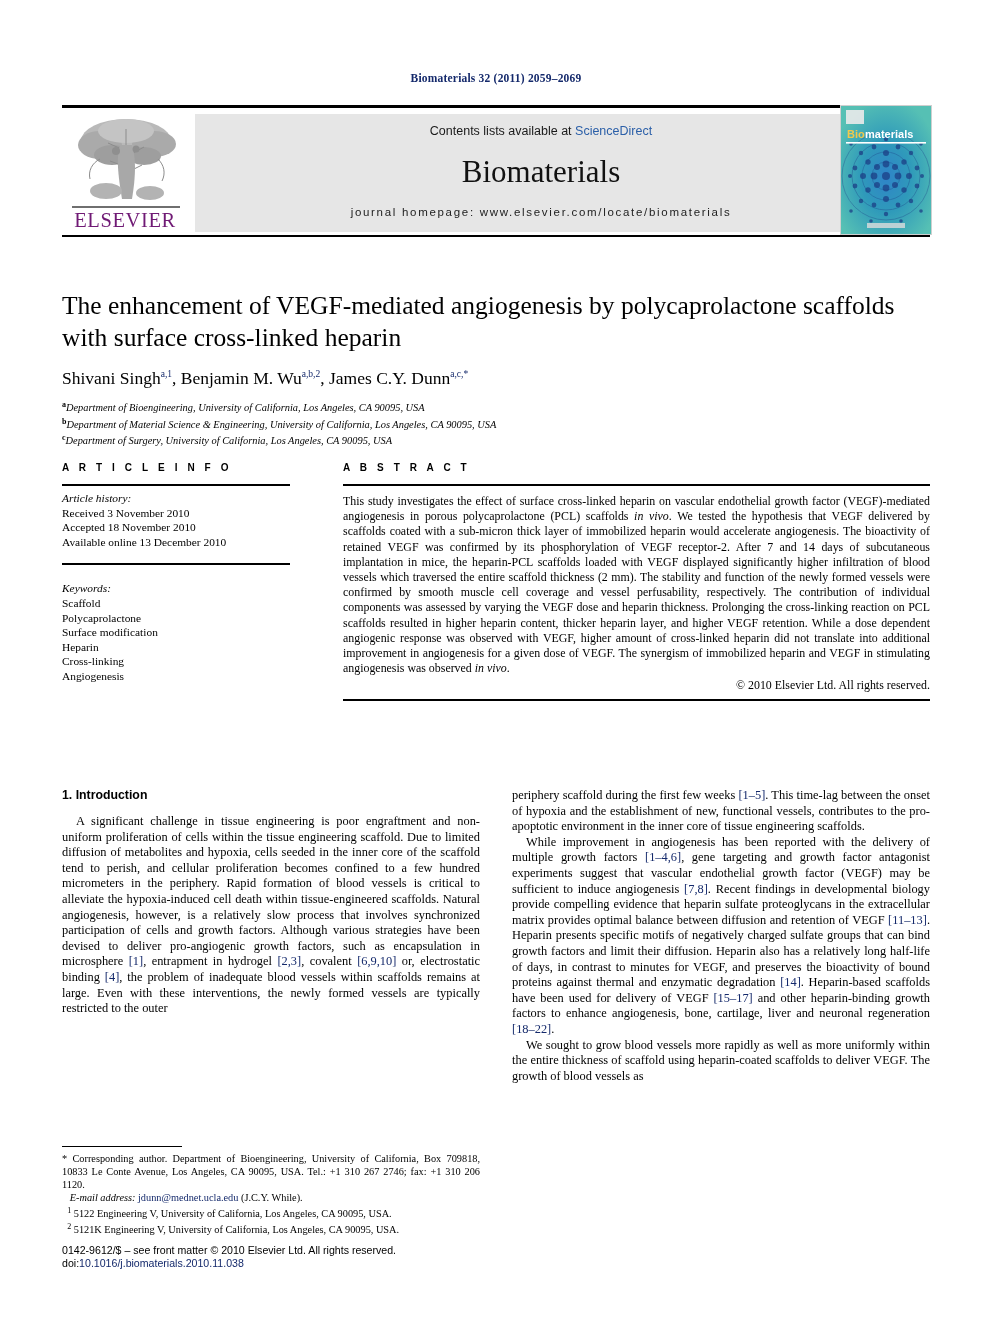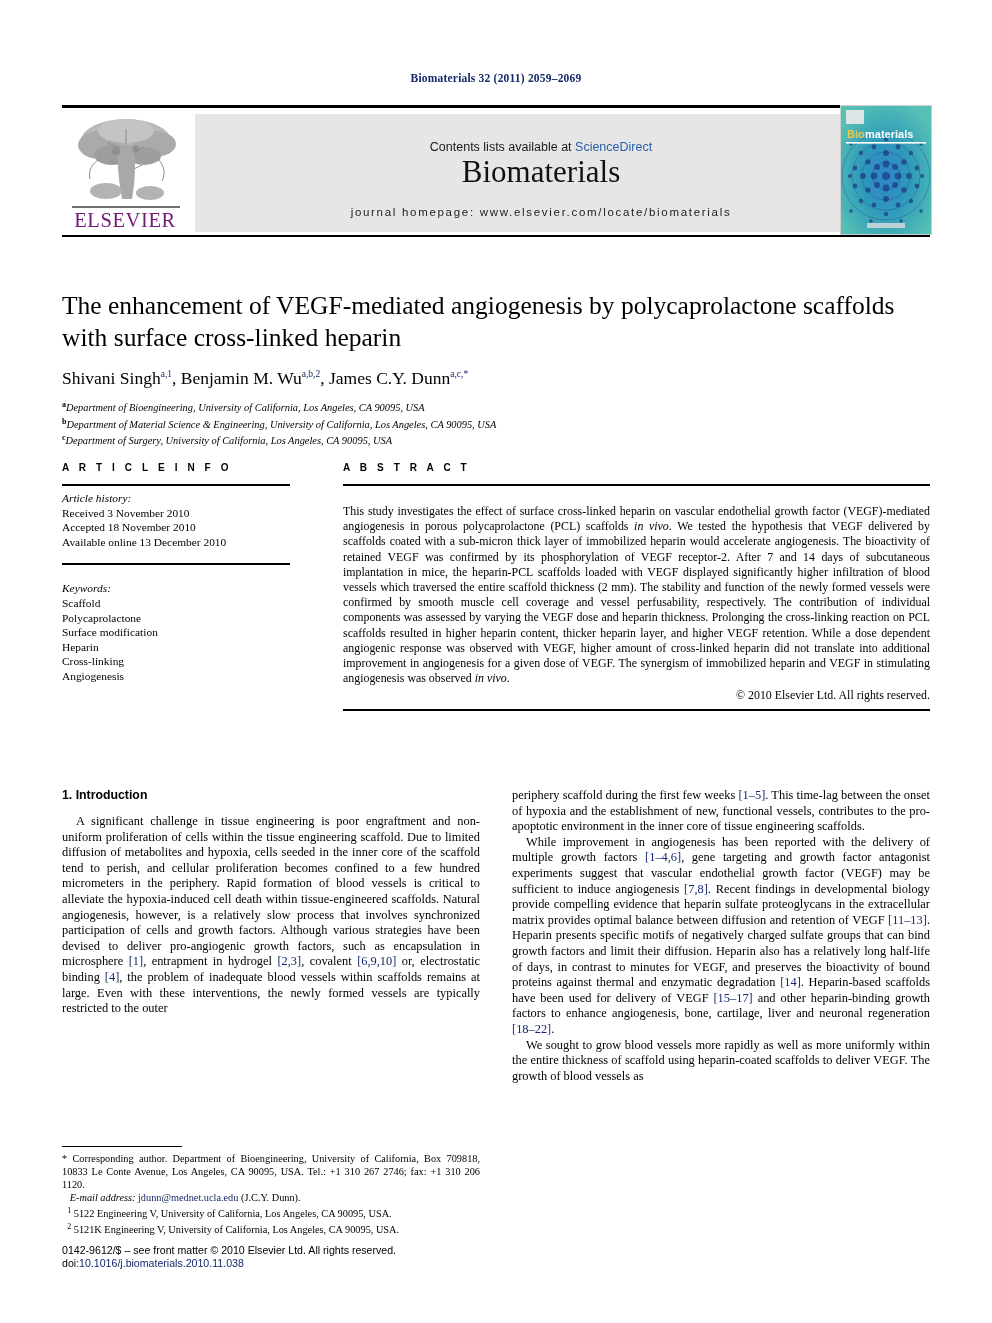--- a/index.html
+++ b/index.html
@@ -81,21 +81,21 @@
 
   .sd-band {
     position: absolute;
     left: 133px; top: 9px;
     width: 692px;
     height: 118px;
     background: #e6e6e6;
   }
   .sd-contents {
     position: absolute;
-    left: 0; top: 26px;
+    left: 0; top: 10px;
     width: 692px;
     text-align: center;
     font-family: "Liberation Sans", sans-serif;
     font-size: 12.5px;
     color: #1a1a1a;
   }
   .sd-contents .sd-link {
     color: #2b5fa8;
   }
   .sd-journal {
@@ -227,21 +227,21 @@
     font-size: 11.4px;
     line-height: 14.6px;
     padding-top: 16px;
   }
   .info-keywords .lab { font-style: italic; }
   .abstract-body {
     font-family: "Liberation Serif", serif;
     font-size: 11.9px;
     line-height: 15.2px;
     text-align: justify;
-    padding-top: 18px;
+    padding-top: 8px;
   }
   .abstract-body i { font-style: italic; }
   .copyright {
     text-align: right;
     font-family: "Liberation Serif", serif;
     font-size: 11.9px;
     padding-top: 2px;
   }
   .abs-rule-bottom {
     height: 2px;
@@ -484,21 +484,21 @@
     <div class="col col-right">
       <p class="bodytext"><span>periphery scaffold during the first few weeks </span><span class="ref">[1–5]</span><span>. This time-lag between the onset of hypoxia and the establishment of new, functional vessels, contributes to the pro-apoptotic environment in the inner core of tissue engineering scaffolds.</span></p>
       <p class="bodytext indent"><span>While improvement in angiogenesis has been reported with the delivery of multiple growth factors </span><span class="ref">[1–4,6]</span><span>, gene targeting and growth factor antagonist experiments suggest that vascular endothelial growth factor (VEGF) may be sufficient to induce angiogenesis </span><span class="ref">[7,8]</span><span>. Recent findings in developmental biology provide compelling evidence that heparin sulfate proteoglycans in the extracellular matrix provides optimal balance between diffusion and retention of VEGF </span><span class="ref">[11–13]</span><span>. Heparin presents specific motifs of negatively charged sulfate groups that can bind growth factors and limit their diffusion. Heparin also has a relatively long half-life of days, in contrast to minutes for VEGF, and preserves the bioactivity of bound proteins against thermal and enzymatic degradation </span><span class="ref">[14]</span><span>. Heparin-based scaffolds have been used for delivery of VEGF </span><span class="ref">[15–17]</span><span> and other heparin-binding growth factors to enhance angiogenesis, bone, cartilage, liver and neuronal regeneration </span><span class="ref">[18–22]</span><span>.</span></p>
       <p class="bodytext indent">We sought to grow blood vessels more rapidly as well as more uniformly within the entire thickness of scaffold using heparin-coated scaffolds to deliver VEGF. The growth of blood vessels as</p>
     </div>
   </div>
 
   <div class="footnotes">
     <div class="fn-rule"></div>
     <div class="fn">*  Corresponding author. Department of Bioengineering, University of California, Box 709818, 10833 Le Conte Avenue, Los Angeles, CA 90095, USA. Tel.: +1 310 267 2746; fax: +1 310 206 1120.</div>
-    <div class="fn">&nbsp;&nbsp;&nbsp;<span class="em">E-mail address:</span> <span class="link">jdunn@mednet.ucla.edu</span><span> (J.C.Y. Dunn).</span></div>
+    <div class="fn">&nbsp;&nbsp;&nbsp;<span class="em">E-mail address:</span> <span class="link">jdunn@mednet.ucla.edu</span><span> (J.C.Y. While).</span></div>
     <div class="fn">&nbsp;&nbsp;<sup>1</sup> <span>5122 Engineering V, University of California, Los Angeles, CA 90095, USA.</span></div>
     <div class="fn">&nbsp;&nbsp;<sup>2</sup> <span>5121K Engineering V, University of California, Los Angeles, CA 90095, USA.</span></div>
   </div>
 
   <div class="imprint">
     <div>0142-9612/$ – see front matter © 2010 Elsevier Ltd. All rights reserved.</div>
     <div><span>doi:</span><span class="doi-link">10.1016/j.biomaterials.2010.11.038</span></div>
   </div>
 
 </div>

